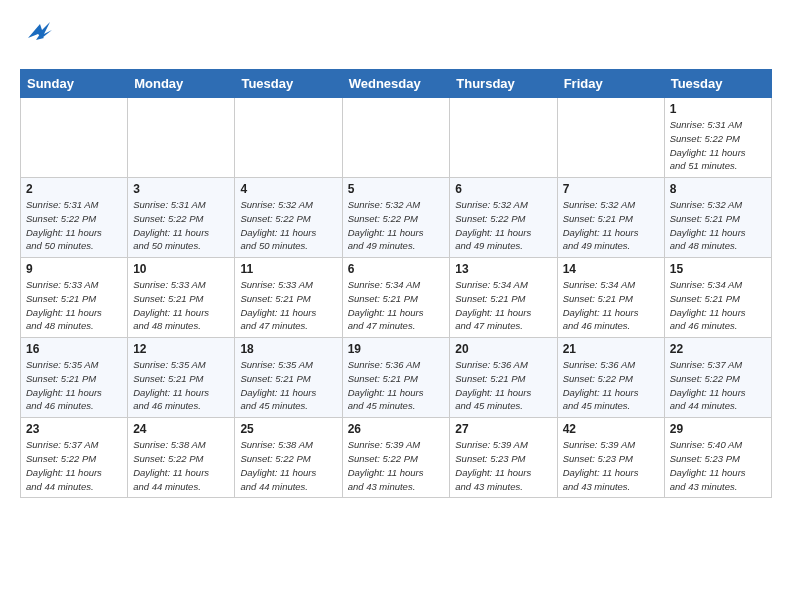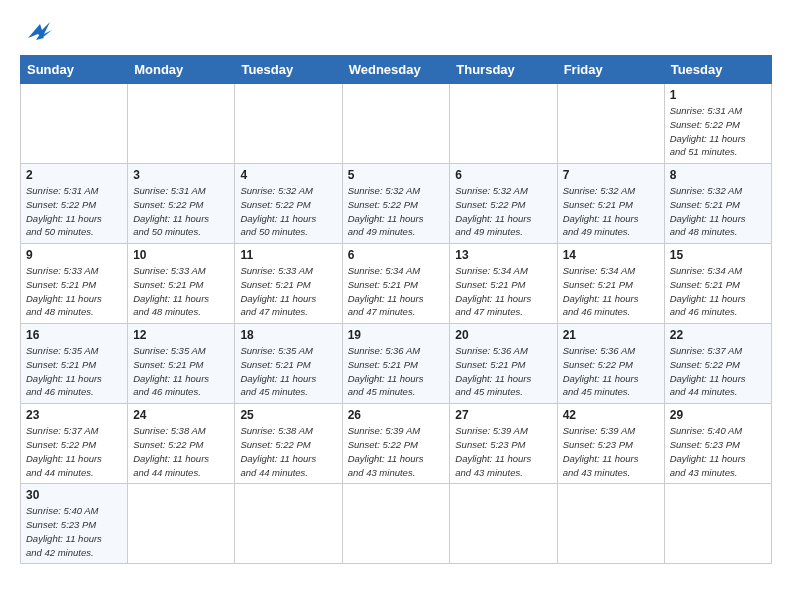--- a/index.html
+++ b/index.html
@@ -42,21 +42,21 @@
     }
     .subtitle {
       font-size: 14px;
       color: #333;
       font-weight: bold;
       margin-top: 2px;
     }
     .calendar {
       width: 100%;
       border-collapse: collapse;
-      margin-top: 11px;
+      margin-top: 25px;
       border: 1px solid #bbb;
     }
     .calendar th {
       background-color: #2e6db4;
       color: #fff;
       font-size: 13px;
       font-weight: bold;
       text-align: left;
       padding: 6px 6px;
       border: 1px solid #2e6db4;
@@ -338,29 +338,14 @@
 and 43 minutes.</div>
         </td>
         <td>
           <span class="day-number">29</span>
           <div class="day-info" style="white-space: pre-line;">Sunrise: 5:40 AM
 Sunset: 5:23 PM
 Daylight: 11 hours
 and 43 minutes.</div>
         </td>
       </tr>
-      <tr>
-        <td>
-          <span class="day-number">30</span>
-          <div class="day-info" style="white-space: pre-line;">Sunrise: 5:40 AM
-Sunset: 5:23 PM
-Daylight: 11 hours
-and 42 minutes.</div>
-        </td>
-        <td class="empty-cell"></td>
-        <td class="empty-cell"></td>
-        <td class="empty-cell"></td>
-        <td class="empty-cell"></td>
-        <td class="empty-cell"></td>
-        <td class="empty-cell"></td>
-      </tr>
     </tbody>
 </table>
 
 </body></html>

